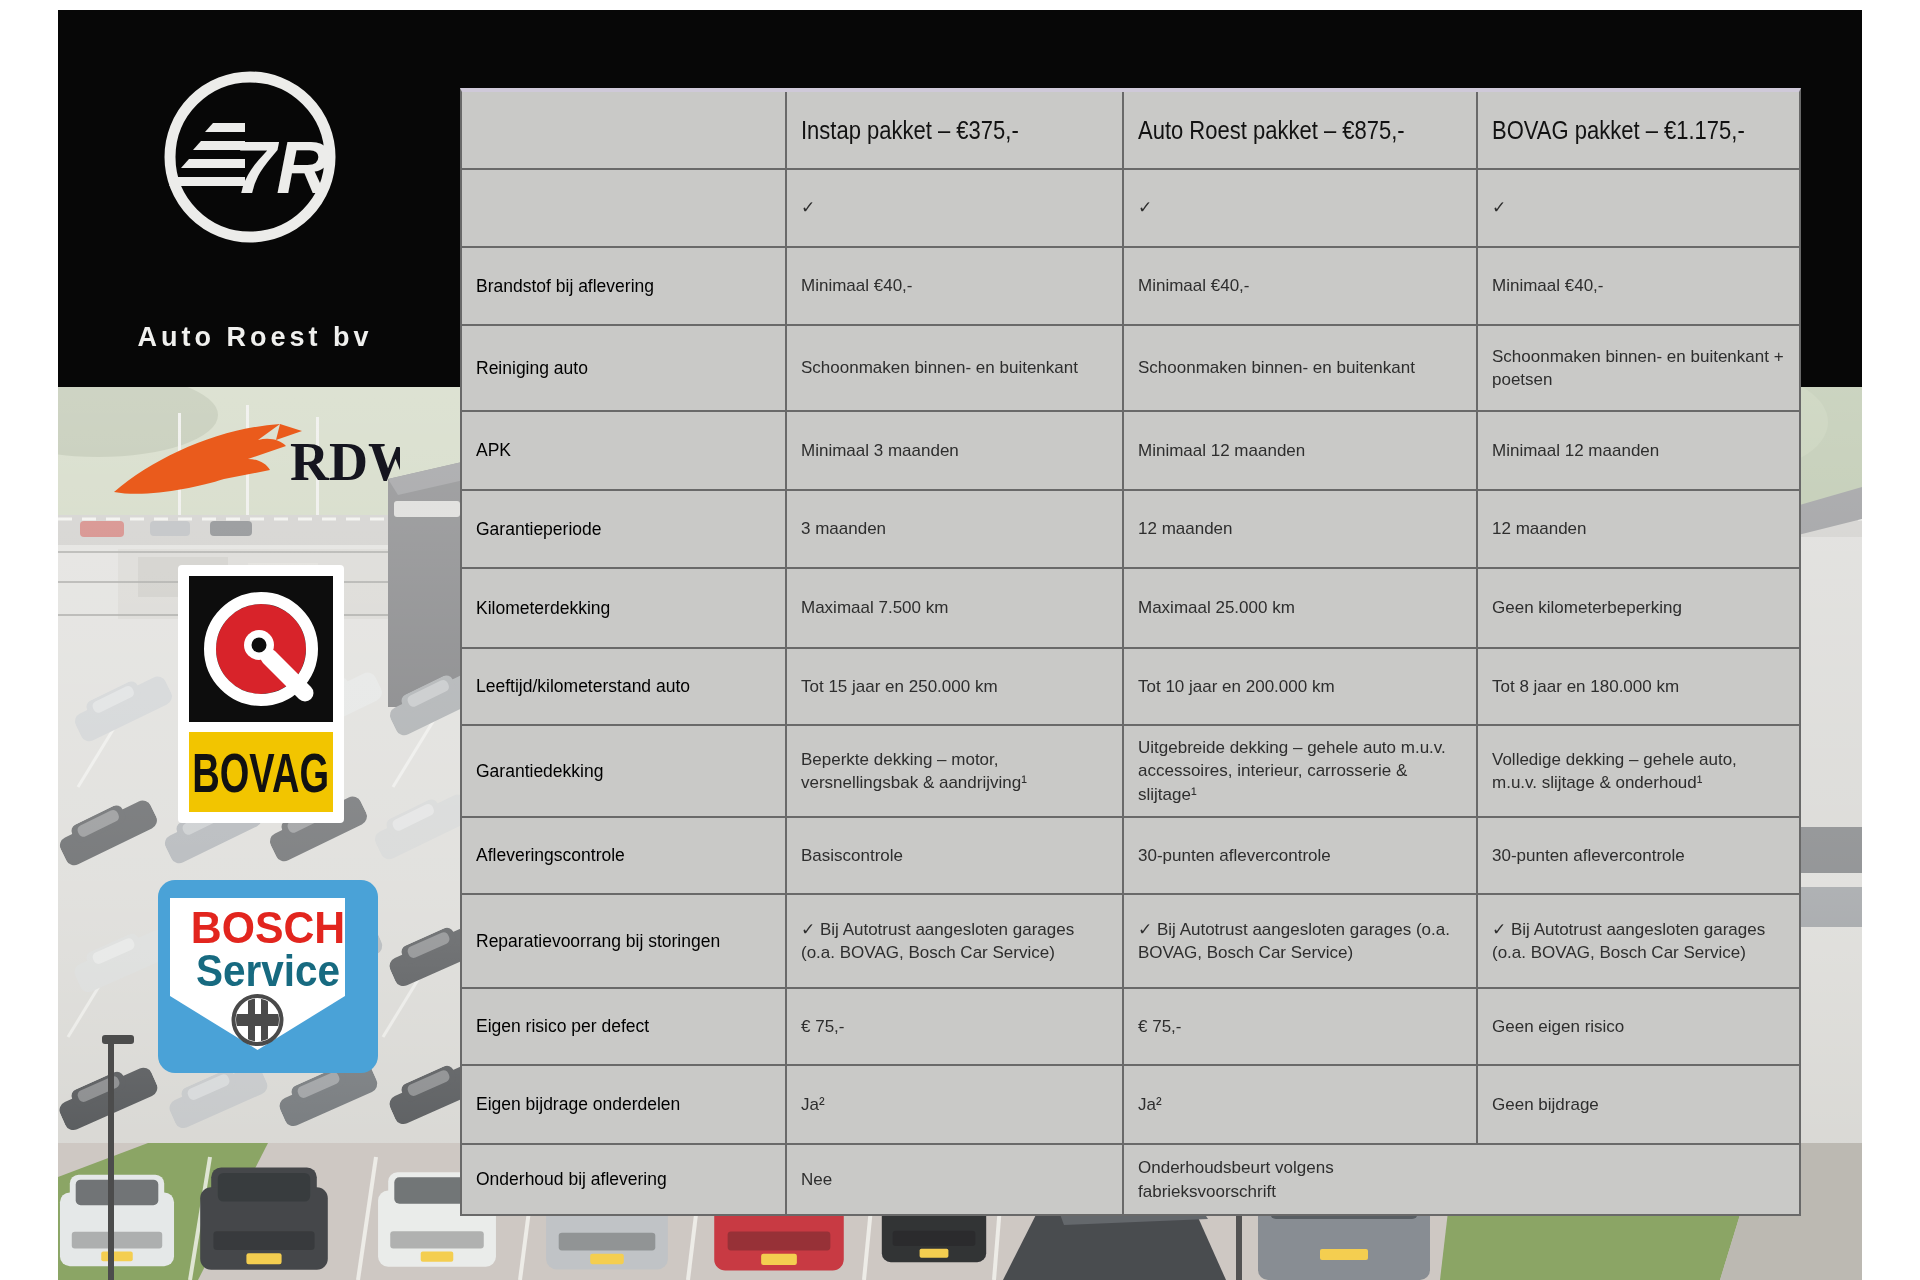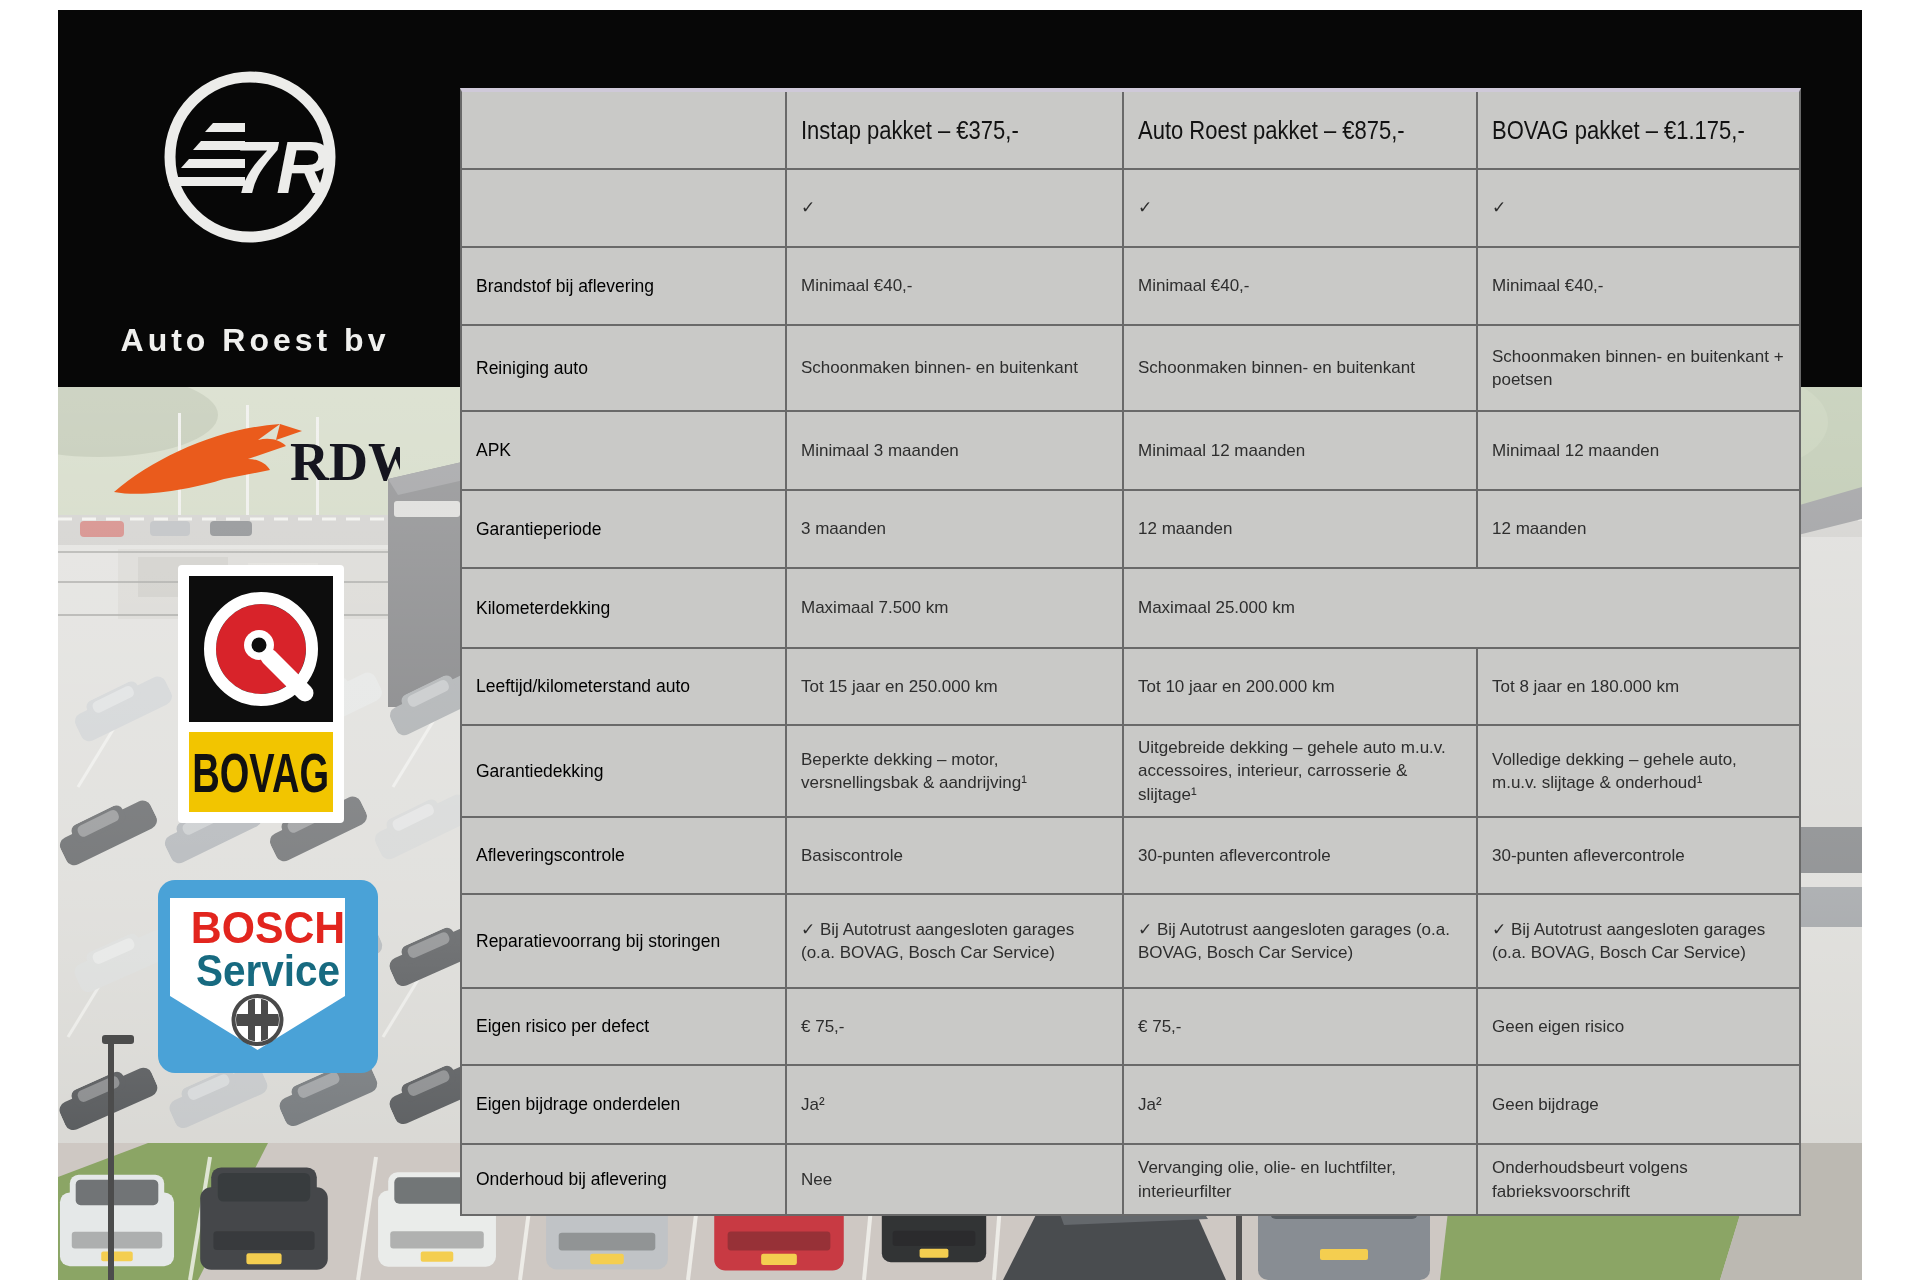--- a/index.html
+++ b/index.html
@@ -5,21 +5,21 @@
   html,body{margin:0;padding:0;background:#ffffff;}
   .page{position:relative;width:1920px;height:1280px;background:#ffffff;overflow:hidden;
         font-family:"Liberation Sans",sans-serif;}
   
   .band{position:absolute;left:58px;top:10px;width:1804px;height:377px;background:#070707;z-index:1;}
   
   .photo{position:absolute;left:58px;top:387px;width:1804px;height:893px;z-index:0;}
   
   .brand-logo{position:absolute;left:95px;top:45px;z-index:2;}
   .brand-name{position:absolute;left:75px;top:322px;width:360px;z-index:2;text-align:center;
-    color:#f0f0ee;font-size:32px;font-weight:700;letter-spacing:4px;white-space:nowrap;}
+    color:#f0f0ee;font-size:27px;font-weight:700;letter-spacing:4px;white-space:nowrap;}
   
   .rdw{position:absolute;left:108px;top:418px;z-index:2;}
   .bovag{position:absolute;left:178px;top:565px;width:144px;z-index:2;background:#ffffff;
     border-radius:4px;padding:11px;}
   .bovag .sq{position:relative;width:144px;height:146px;background:#0d0d0d;}
   .bovag .yl{width:144px;height:80px;margin-top:10px;background:#f2c500;display:flex;
     align-items:center;justify-content:center;overflow:hidden;}
   .bovag .yl div{font-size:56px;font-weight:800;color:#111;transform:scaleX(0.68);
     letter-spacing:0px;white-space:nowrap;}
   .bosch{position:absolute;left:158px;top:880px;width:220px;height:193px;z-index:2;
@@ -268,20 +268,21 @@
     <div class="tr" style="height:76px">
       <div class="td label">Garantieperiode</div>
       <div class="td">3 maanden</div>
       <div class="td">12 maanden</div>
       <div class="td">12 maanden</div>
     </div>
     <div class="tr" style="height:78px">
       <div class="td label">Kilometerdekking</div>
       <div class="td">Maximaal 7.500 km</div>
       <div class="td">Maximaal 25.000 km</div>
+      <div class="td">Geen kilometerbeperking</div>
     </div>
     <div class="tr" style="height:75px">
       <div class="td label">Leeftijd/kilometerstand auto</div>
       <div class="td">Tot 15 jaar en 250.000 km</div>
       <div class="td">Tot 10 jaar en 200.000 km</div>
       <div class="td">Tot 8 jaar en 180.000 km</div>
     </div>
     <div class="tr" style="height:90px">
       <div class="td label">Garantiedekking</div>
       <div class="td">Beperkte dekking – motor, versnellingsbak &amp; aandrijving¹</div>
@@ -308,18 +309,17 @@
     </div>
     <div class="tr" style="height:77px">
       <div class="td label">Eigen bijdrage onderdelen</div>
       <div class="td">Ja²</div>
       <div class="td">Ja²</div>
       <div class="td">Geen bijdrage</div>
     </div>
     <div class="tr" style="height:69px">
       <div class="td label">Onderhoud bij aflevering</div>
       <div class="td">Nee</div>
-      <div class="td">Vervanging olie, olie- en luchtfilter, interieurfilter</div>
       <div class="td">Onderhoudsbeurt volgens fabrieksvoorschrift</div>
     </div>
   </div>
 
 </div>
 
 </body></html>

